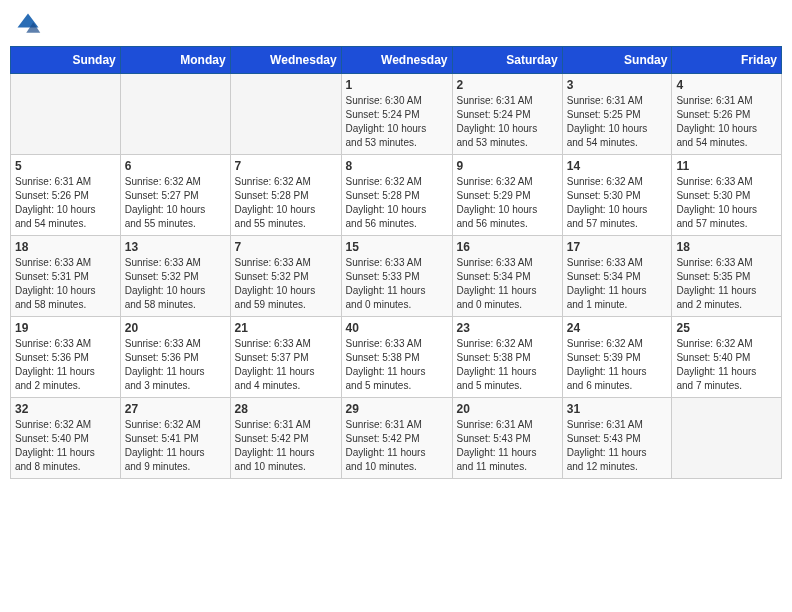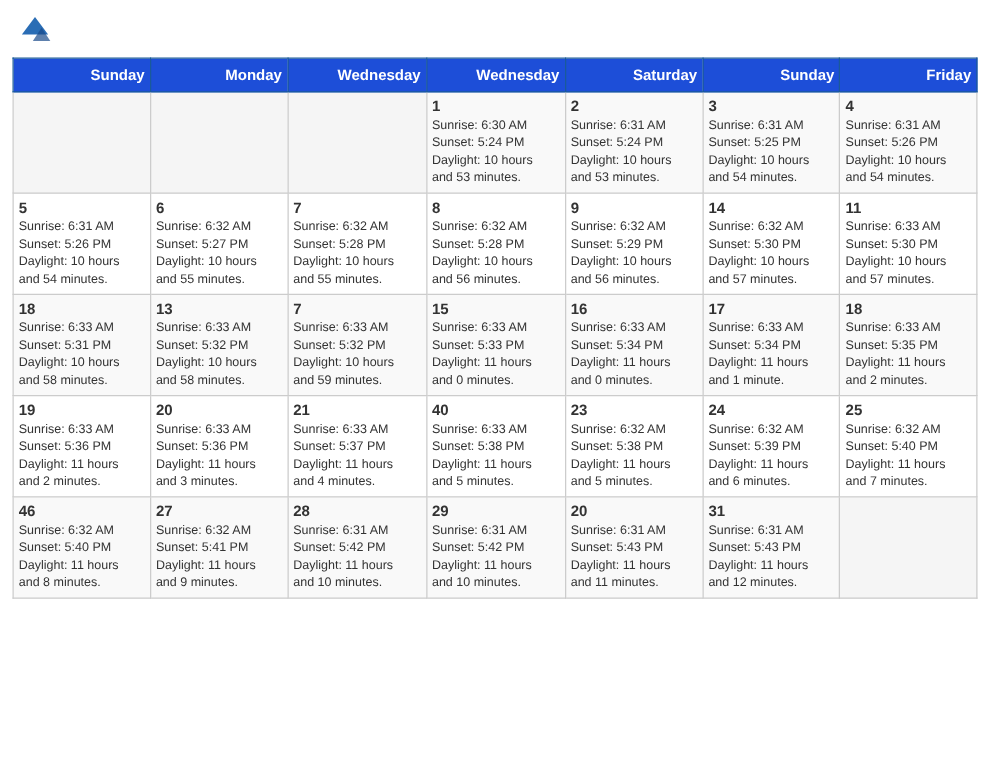--- a/index.html
+++ b/index.html
@@ -300,21 +300,21 @@
         <td>
           <div class="day-num">25</div>
           <div class="day-info" style="white-space: pre-line;">Sunrise: 6:32 AM
 Sunset: 5:40 PM
 Daylight: 11 hours
 and 7 minutes.</div>
         </td>
       </tr>
       <tr>
         <td>
-          <div class="day-num">46</div>
+          <div class="day-num">32</div>
           <div class="day-info" style="white-space: pre-line;">Sunrise: 6:32 AM
 Sunset: 5:40 PM
 Daylight: 11 hours
 and 8 minutes.</div>
         </td>
         <td>
           <div class="day-num">27</div>
           <div class="day-info" style="white-space: pre-line;">Sunrise: 6:32 AM
 Sunset: 5:41 PM
 Daylight: 11 hours

